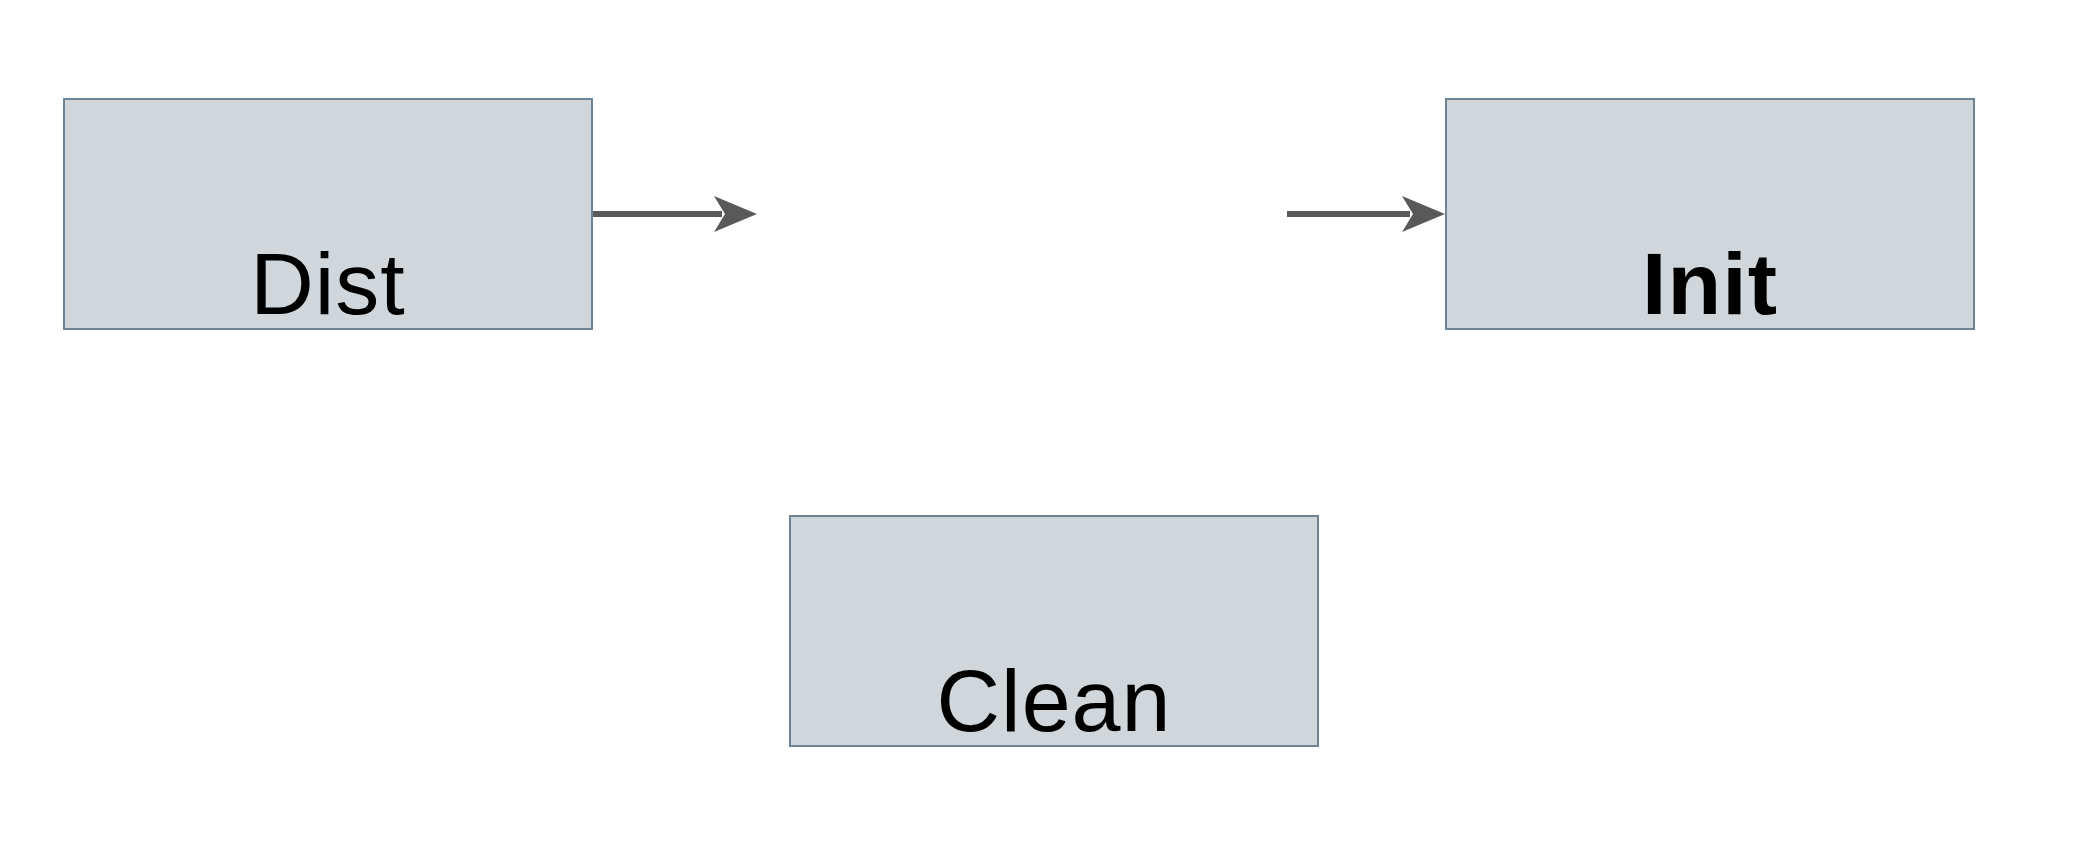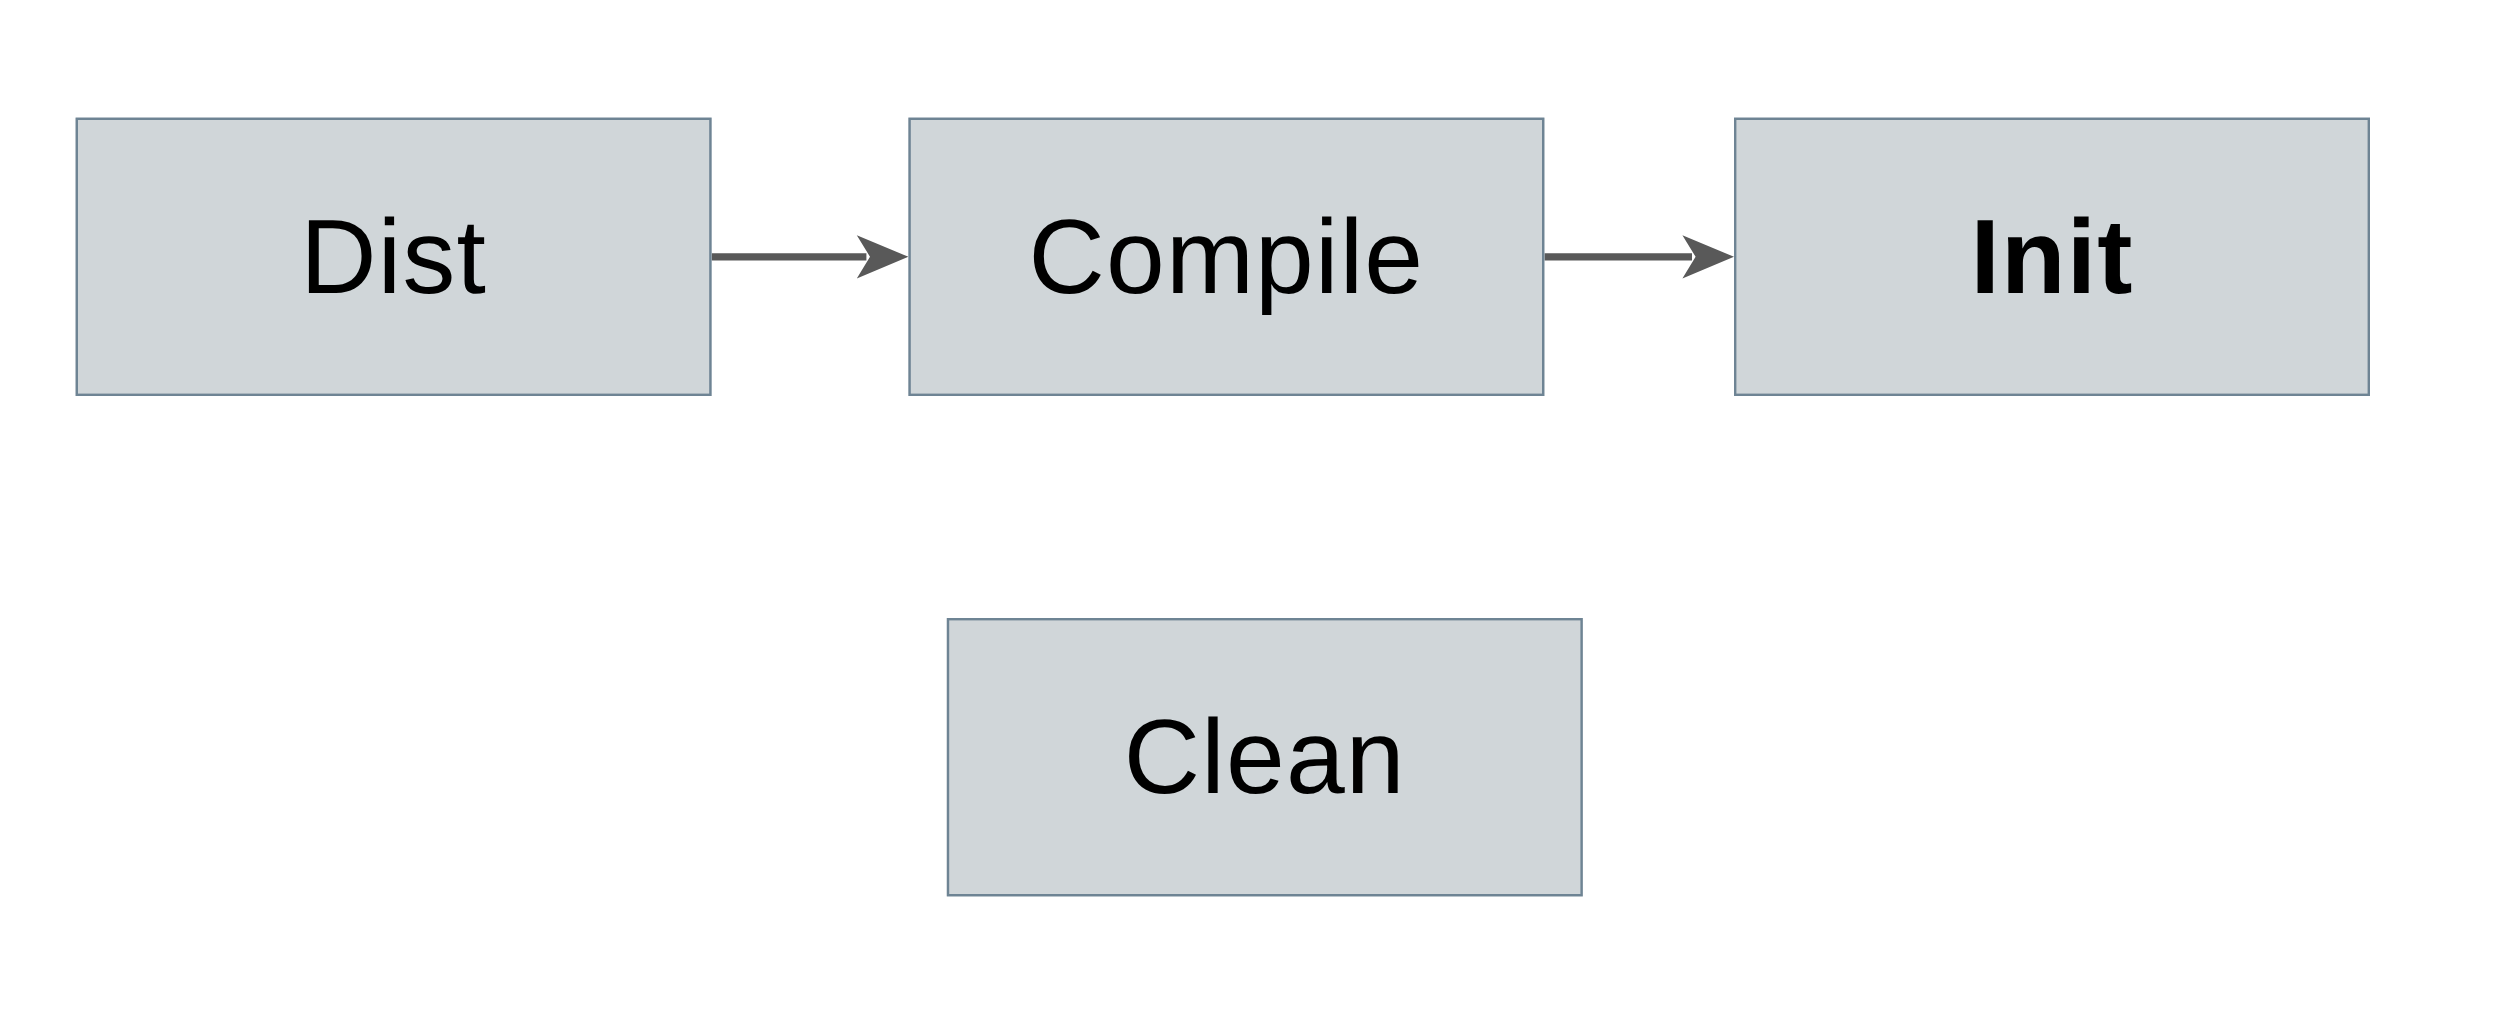--- a/index.html
+++ b/index.html
@@ -25,21 +25,21 @@
   }
   .edges g { pointer-events: all; }
   .node {
     position: absolute;
     width: 530px;
     height: 232px;
     box-sizing: border-box;
     background: var(--node-fill, #d0d6d9);
     border: 2px solid var(--node-border, #6e8494);
     display: flex;
-    align-items: center;
+    align-items: flex-end;
     justify-content: center;
   }
   .node-label {
     font-size: 88px;
     line-height: 1;
     letter-spacing: 1px;
     color: var(--label-color, #000000);
     white-space: nowrap;
     user-select: none;
   }
@@ -63,23 +63,20 @@
     <g>
       <line x1="1287" y1="214" x2="1410" y2="214" stroke-width="6" stroke="#595959"></line>
       <polygon points="1445,214 1402,196 1413,214 1402,232" fill="#595959"></polygon>
     </g>
   </svg>
 
   <div class="node node-dist">
     <span class="node-label">Dist</span>
   </div>
 
-  <div class="node node-compile">
-    <span class="node-label">Compile</span>
-  </div>
 
   <div class="node node-init">
     <span class="node-label">Init</span>
   </div>
 
   <div class="node node-clean">
     <span class="node-label">Clean</span>
   </div>
 
 </div>

